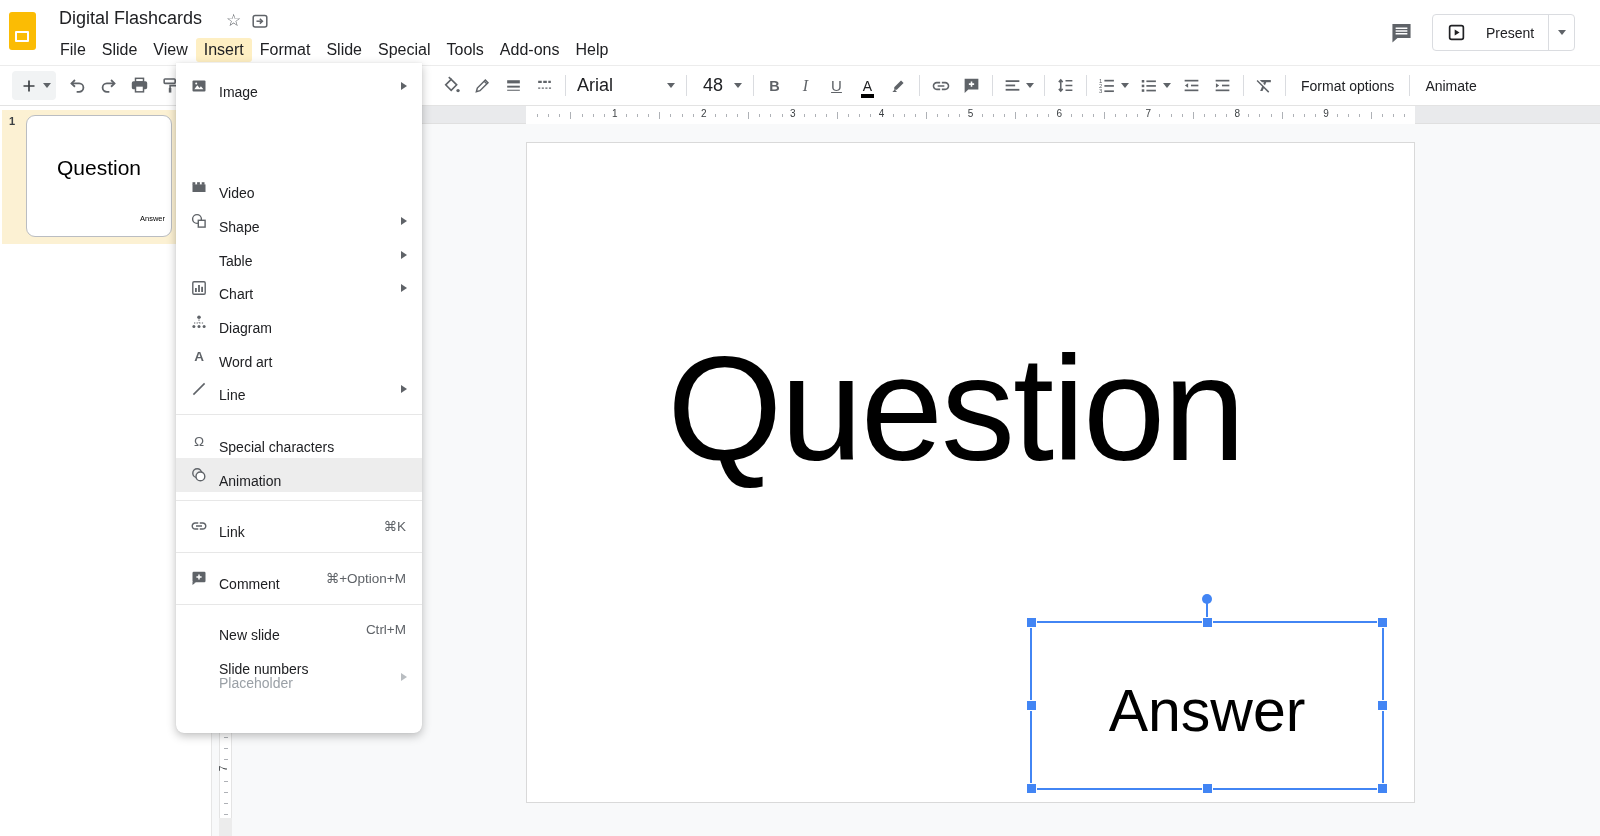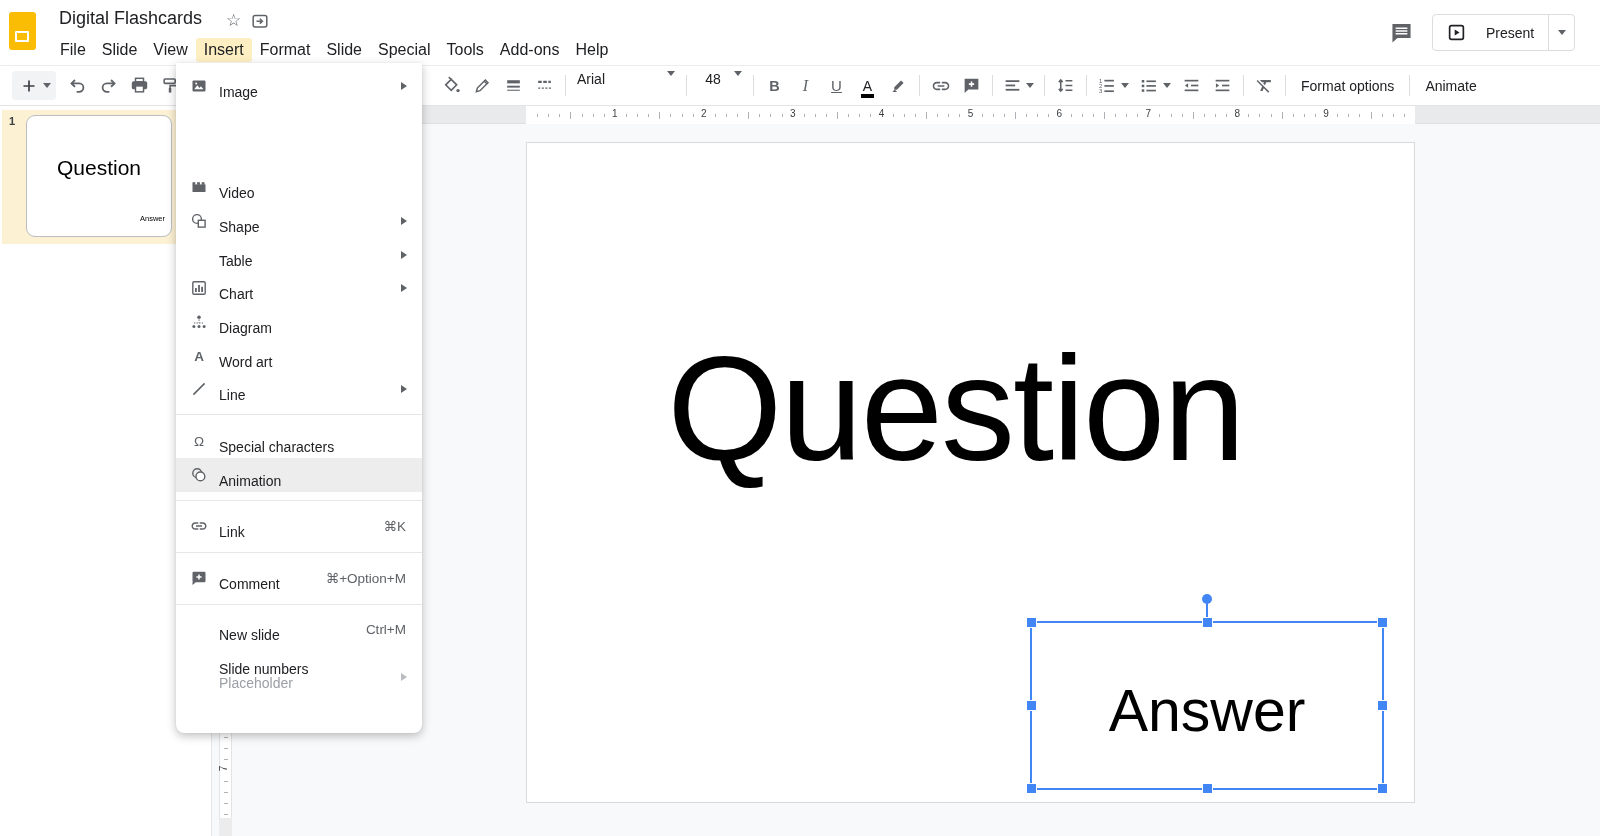--- a/index.html
+++ b/index.html
@@ -29,21 +29,21 @@
   .tg-right { left:436px; }
   .tbtn { width:29px; height:29px; display:flex; align-items:center; justify-content:center; border-radius:4px; margin:0 1px; color:#5f6368; }
   .tbtn.wide { width:auto; padding:0 4px; }
   .newslide-btn { background:#f1f3f4; display:flex; align-items:center; border-radius:4px; padding:0 5px 0 8px; height:29px; margin-right:6px; }
   .tsep { width:1px; height:21px; background:#dadce0; margin:0 5px; }
   .tletter { font-size:14.5px; font-weight:700; color:#5f6368; }
   .tletter.it { font-style:italic; font-weight:400; font-family:"Liberation Serif",serif; font-size:16px; }
   .tletter.un { font-weight:400; text-decoration:underline; font-size:15px; }
   .acolor { position:relative; font-size:14px; font-weight:400; color:#202124; line-height:14px; }
   .acolor::after { content:""; position:absolute; left:-2px; right:-2px; bottom:-5px; height:4px; background:#000; }
-  .tdd { display:flex; align-items:flex-start; font-size:14px; color:#202124; padding:0 6px; height:29px; }
+  .tdd { display:flex; align-items:center; font-size:18px; color:#202124; padding:0 6px; height:29px; }
   .tdd .ddlabel { margin-right:6px; }
   .ttext { font-size:14px; color:#202124; padding:0 10px; }
   .caret { width:0; height:0; border-left:4px solid transparent; border-right:4px solid transparent; border-top:5px solid #5f6368; display:inline-block; }
 
   
   .ruler-row { position:absolute; left:212px; top:106px; width:1388px; height:18px; background:#e9eaec; border-bottom:1px solid #e0e0e0; z-index:5; }
   #hruler { position:absolute; left:314px; top:0; width:889px; height:18px; background:#fff; }
   #hruler .tick { position:absolute; width:1px; background:#aeb1b6; }
   #hruler .tick.s { height:3px; top:8px; }
   #hruler .tick.m { height:7px; top:6px; }

